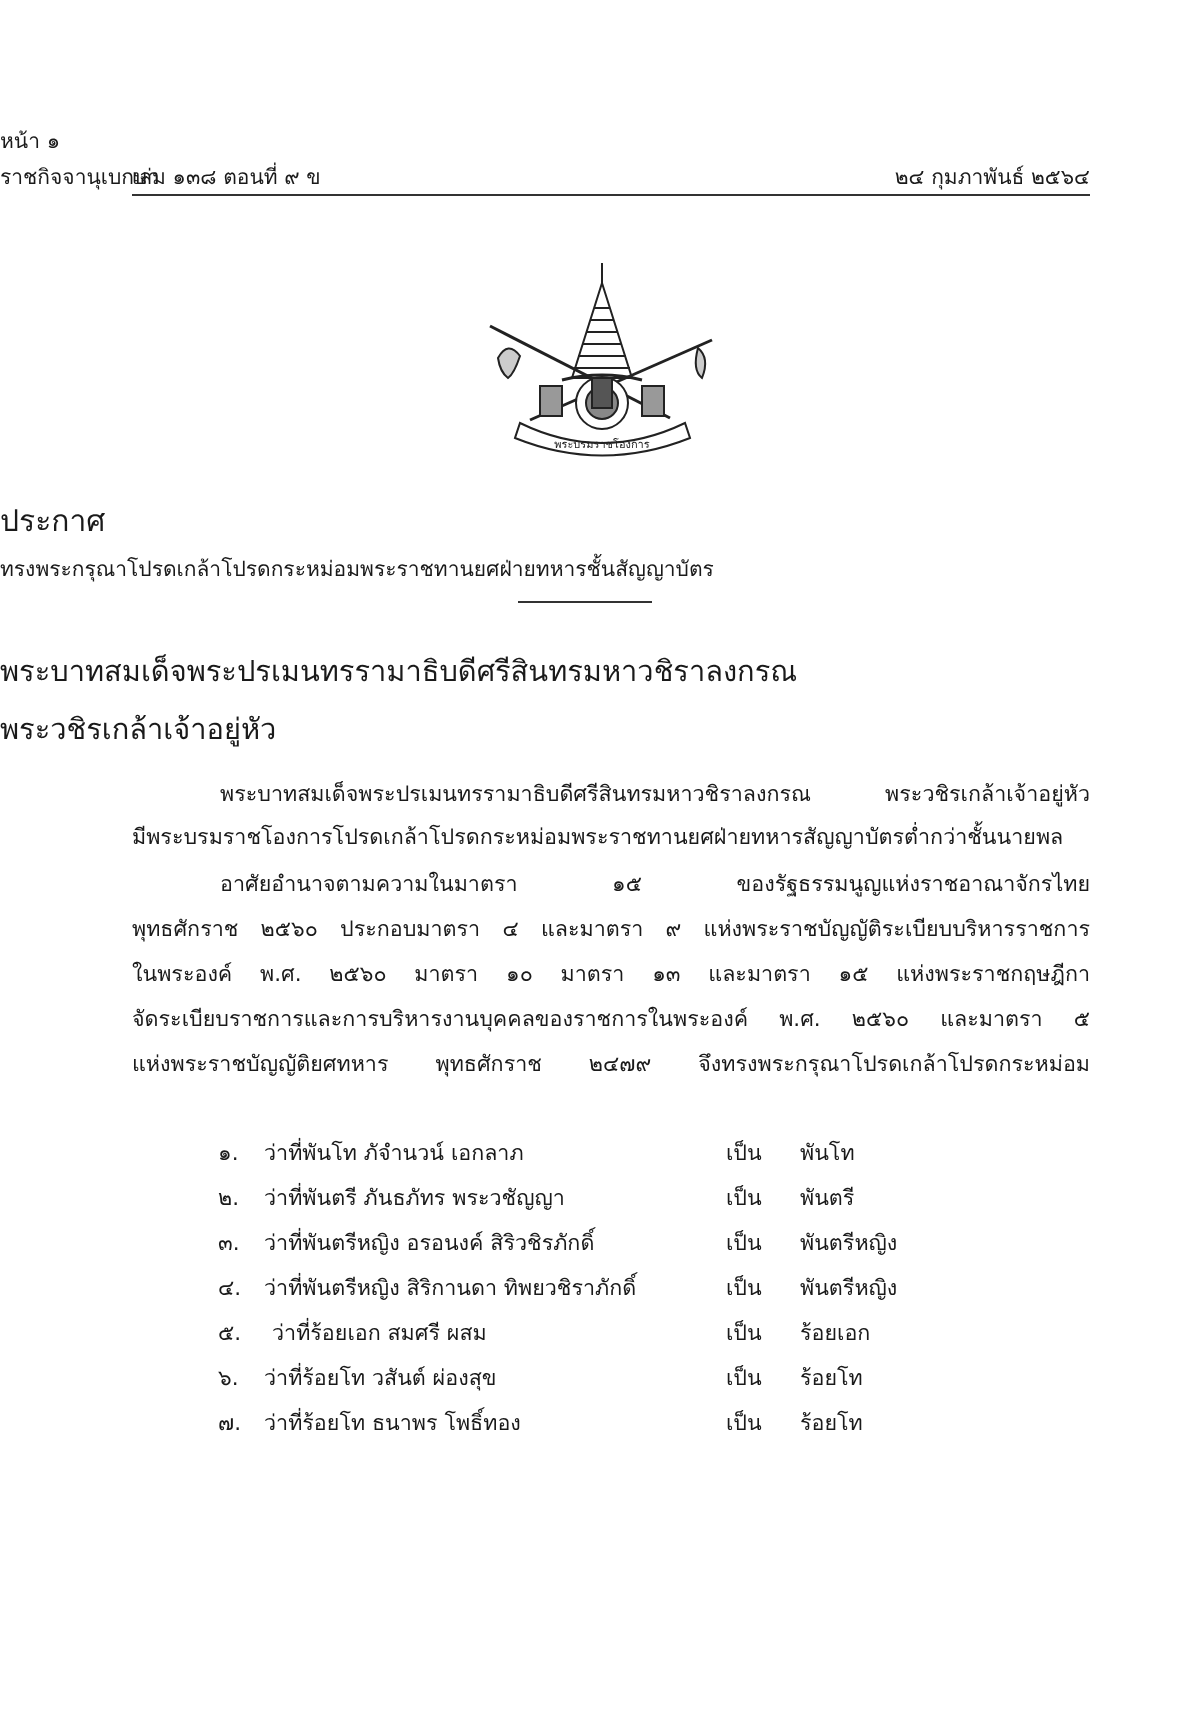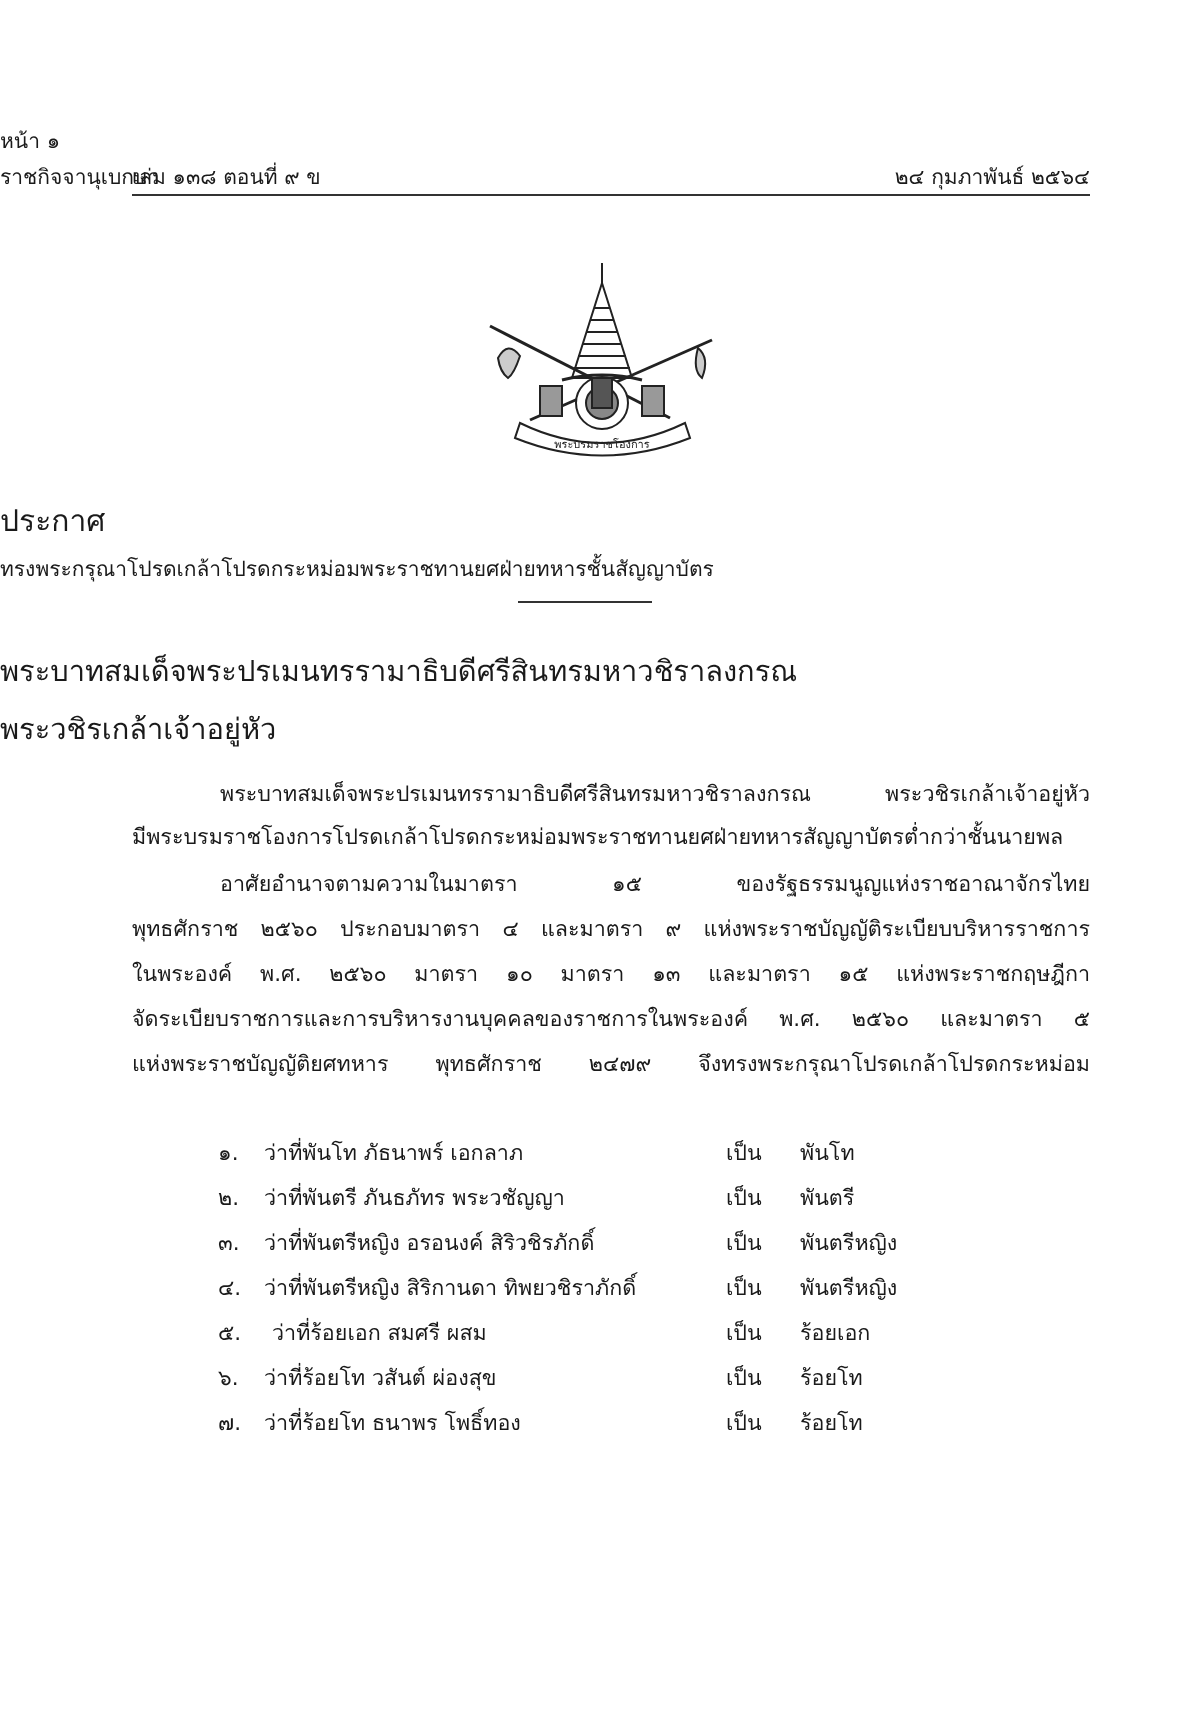--- a/index.html
+++ b/index.html
@@ -75,21 +75,21 @@
   <div class="body-line justify" style="top:776px; left:220px; width:870px;">พระบาทสมเด็จพระปรเมนทรรามาธิบดีศรีสินทรมหาวชิราลงกรณ  พระวชิรเกล้าเจ้าอยู่หัว</div>
   <div class="body-line justify" style="top:819px;">มีพระบรมราชโองการโปรดเกล้าโปรดกระหม่อมพระราชทานยศฝ่ายทหารสัญญาบัตรต่ำกว่าชั้นนายพล</div>
   <div class="body-line justify" style="top:866px; left:220px; width:870px;">อาศัยอำนาจตามความในมาตรา ๑๕ ของรัฐธรรมนูญแห่งราชอาณาจักรไทย</div>
   <div class="body-line justify" style="top:911px;">พุทธศักราช ๒๕๖๐ ประกอบมาตรา ๔ และมาตรา ๙ แห่งพระราชบัญญัติระเบียบบริหารราชการ</div>
   <div class="body-line justify" style="top:956px;">ในพระองค์ พ.ศ. ๒๕๖๐ มาตรา ๑๐ มาตรา ๑๓ และมาตรา ๑๕ แห่งพระราชกฤษฎีกา</div>
   <div class="body-line justify" style="top:1001px;">จัดระเบียบราชการและการบริหารงานบุคคลของราชการในพระองค์ พ.ศ. ๒๕๖๐ และมาตรา ๕</div>
   <div class="body-line justify" style="top:1046px;">แห่งพระราชบัญญัติยศทหาร พุทธศักราช ๒๔๗๙ จึงทรงพระกรุณาโปรดเกล้าโปรดกระหม่อม</div>
 
   <div class="list-row" style="top:1135px;">
     <span style="left:0;">๑.</span>
-    <span style="left:46px;">ว่าที่พันโท ภัธนาพร์  เอกลาภ</span>
+    <span style="left:46px;">ว่าที่พันโท ภัจำนวน์  เอกลาภ</span>
     <span style="left:508px;">เป็น</span>
     <span style="left:582px;">พันโท</span>
   </div>
   <div class="list-row" style="top:1180px;">
     <span style="left:0;">๒.</span>
     <span style="left:46px;">ว่าที่พันตรี ภันธภัทร  พระวชัญญา</span>
     <span style="left:508px;">เป็น</span>
     <span style="left:582px;">พันตรี</span>
   </div>
   <div class="list-row" style="top:1225px;">

